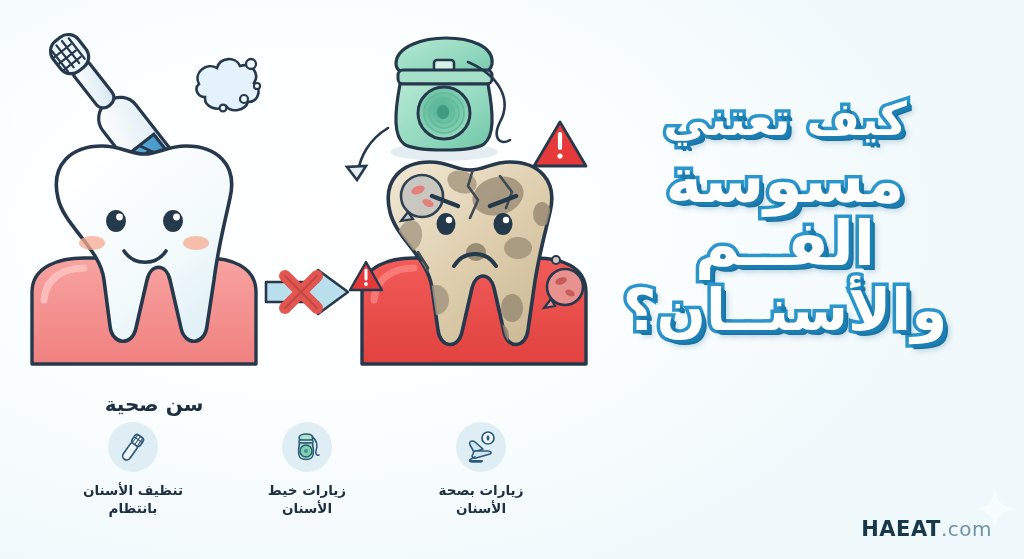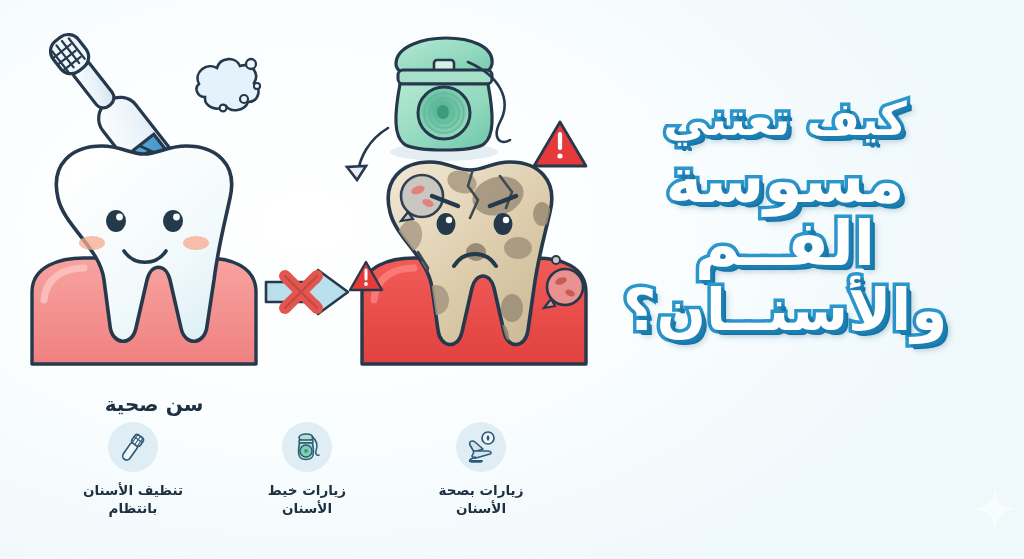--- a/index.html
+++ b/index.html
@@ -366,14 +366,18 @@
       </div>
     </div>
   </div>
 
   <div id="headline">
     <div class="hl-line hl-1">كيف تعتني</div>
     <div class="hl-line hl-2">مسوسة الفــم</div>
     <div class="hl-line hl-3">والأسنــان؟</div>
   </div>
 
+  <div id="watermark">
+    <span id="wm-mark">HAEAT</span>
+    <span id="wm-dot">.com</span>
+  </div>
 
 </div>
 
 </body></html>

